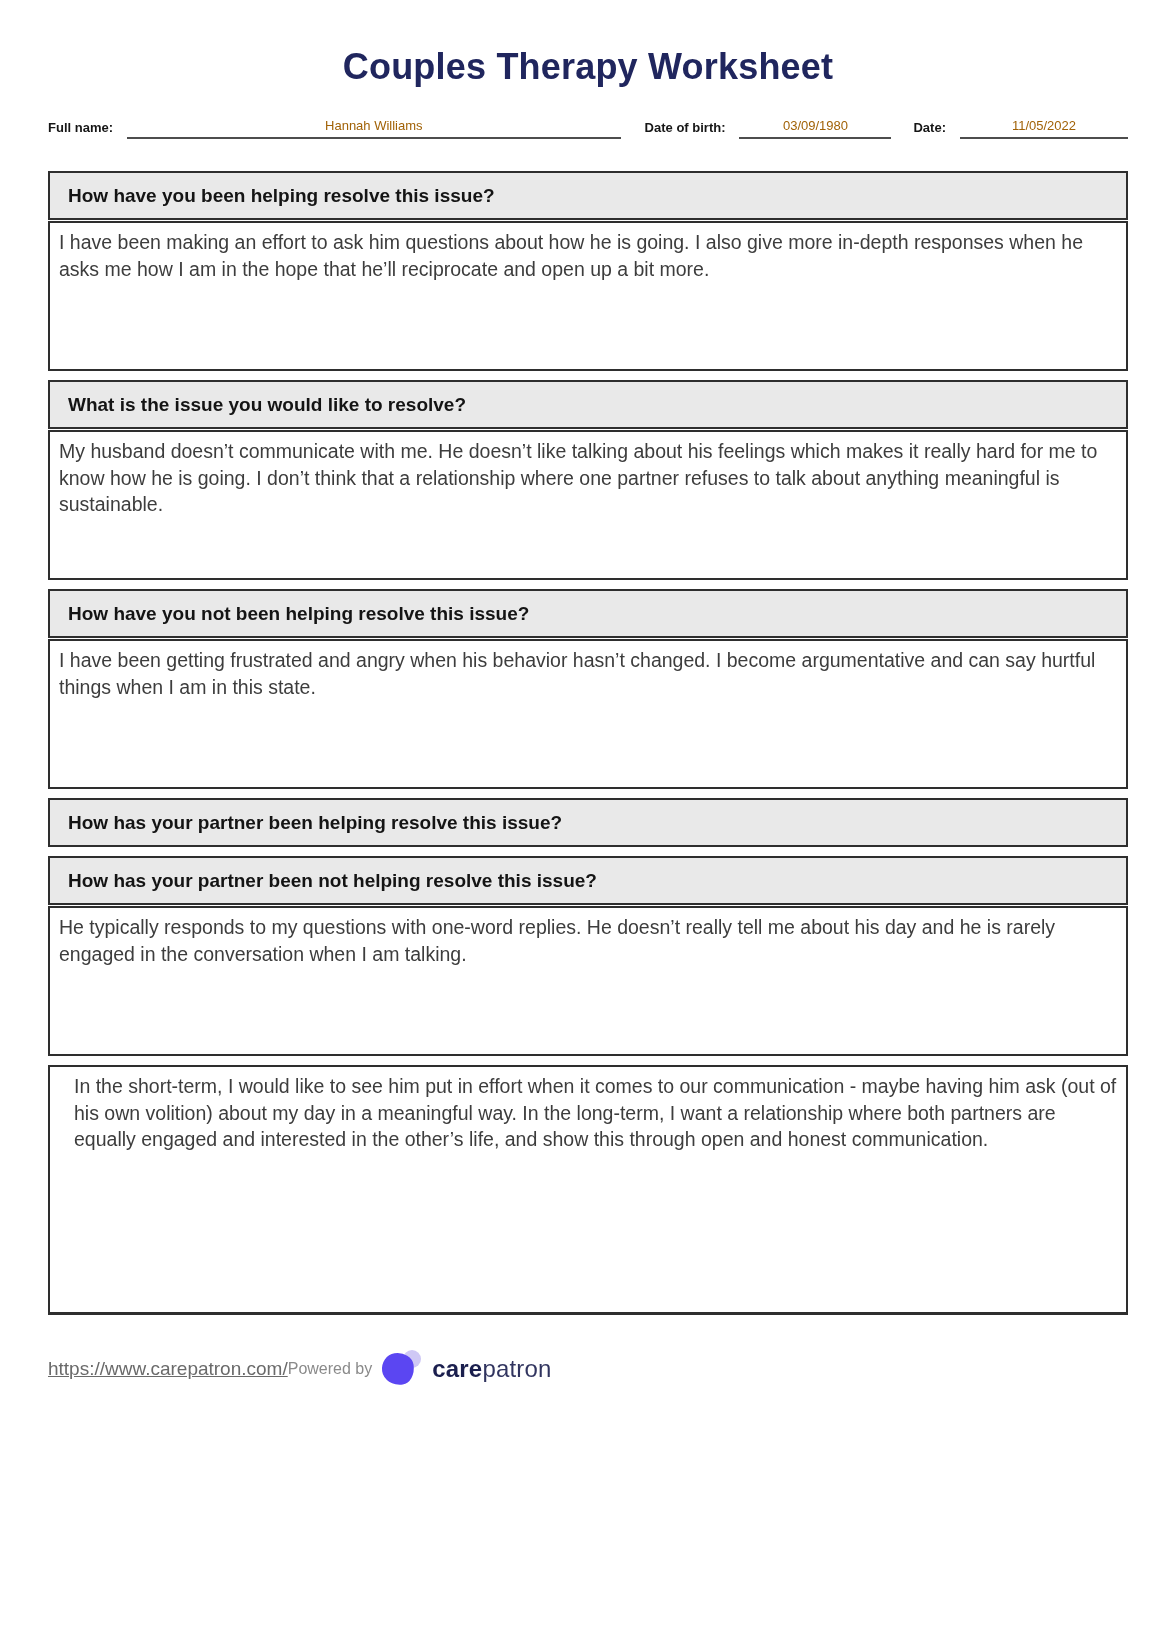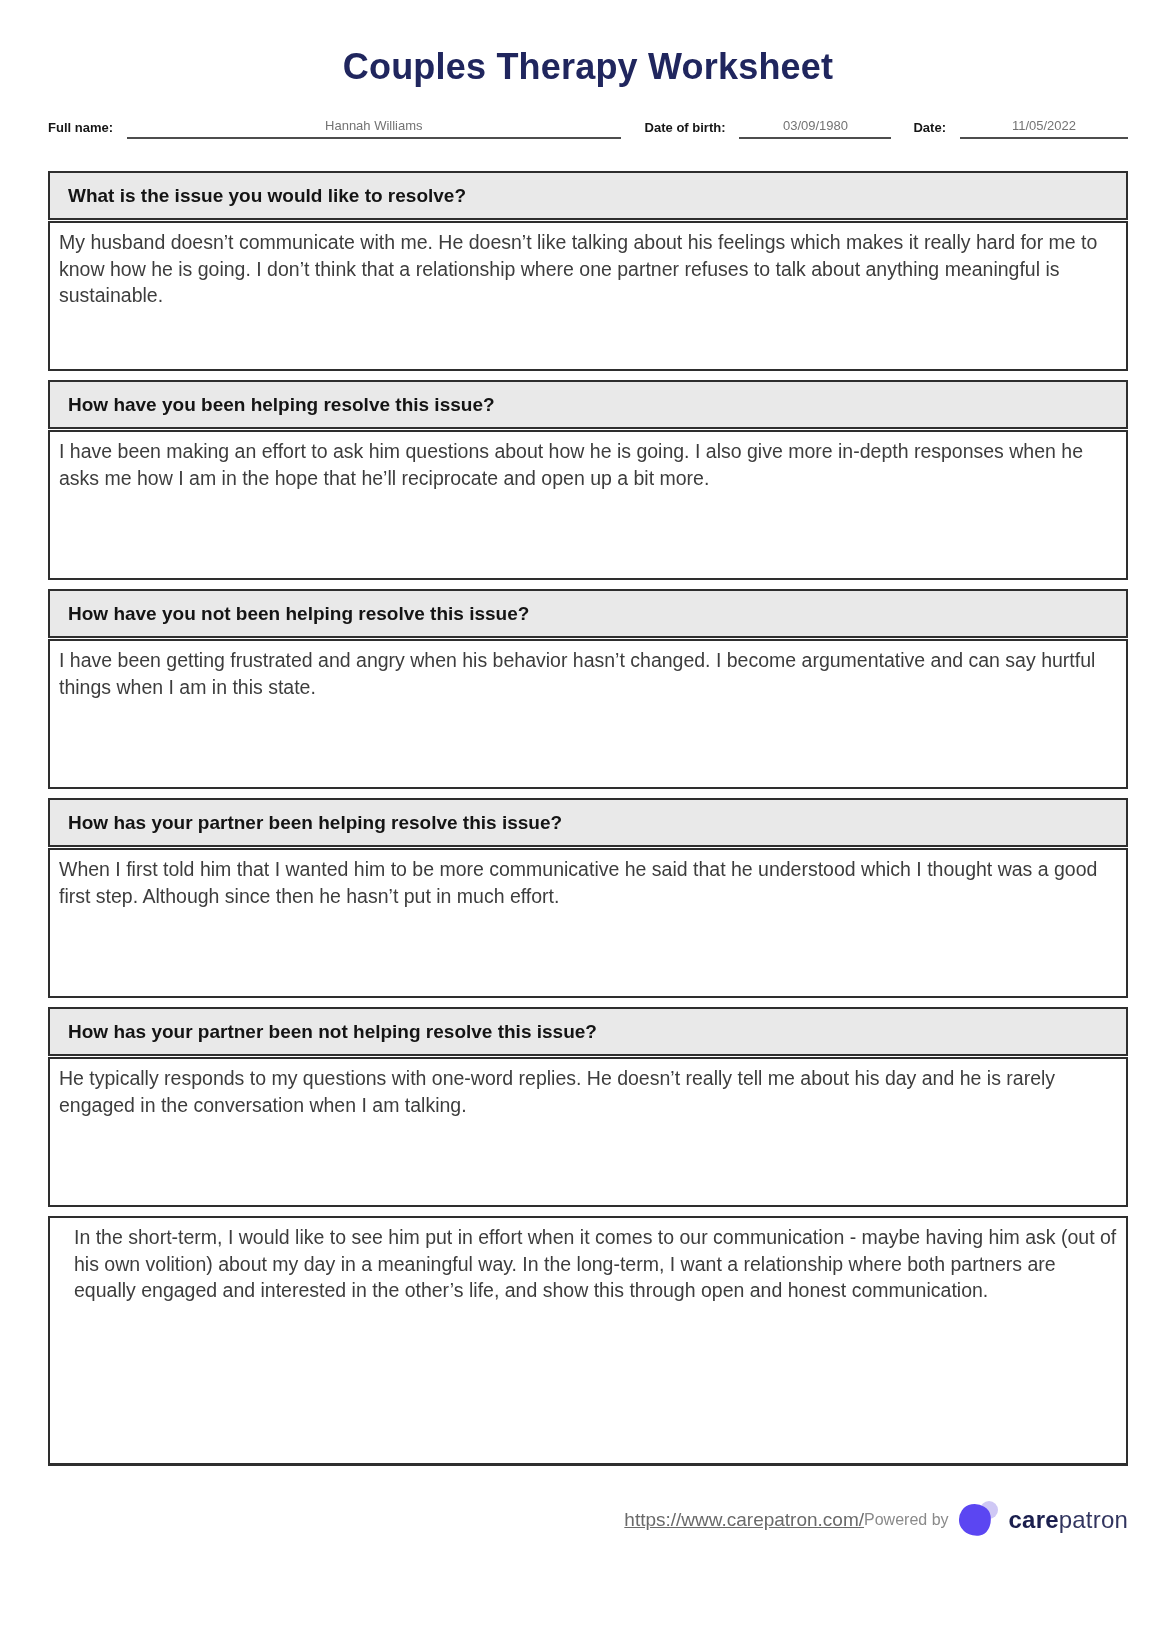--- a/index.html
+++ b/index.html
@@ -46,21 +46,21 @@
   }
   .info-label{
     font-weight:bold;
     white-space:nowrap;
     padding-bottom:4px;
   }
   .info-value{
     border-bottom:2px solid var(--underline-color);
     text-align:center;
     padding-bottom:4px;
-    color:#737373;
+    color:#a16207;
     white-space:nowrap;
   }
   .v-name{flex:1 1 auto;min-width:320px;margin-right:10px;}
   .v-dob{width:152px;margin-right:8px;}
   .v-date{width:168px;}
   
   .sections{margin-top:32px;}
   .section{margin-bottom:9px;}
   .sec-header{
     background:var(--header-bg);
@@ -85,21 +85,21 @@
   }
   .section:last-child .sec-body{
     height:250px;
     border-bottom-width:3px;
     padding-left:24px;
   }
   
   .footer{
     margin-top:34px;
     display:flex;
-    justify-content:flex-end;
+    justify-content:flex-start;
     align-items:center;
   }
   .footer-link{
     font-size:19px;
     color:var(--link-color);
     text-decoration:underline;
   }
   .powered{
     display:flex;
     align-items:center;
@@ -148,37 +148,36 @@
     <span class="info-value v-name">Hannah Williams</span>
     <span class="info-label">Date of birth:</span>
     <span class="info-value v-dob">03/09/1980</span>
     <span class="info-label">Date:</span>
     <span class="info-value v-date">11/05/2022</span>
   </div>
 
   <div class="sections">
 
     <div class="section">
+      <div class="sec-header">How have you been helping resolve this issue?</div>
+      <div class="sec-body">I have been making an effort to ask him questions about how he is going. I also give more in-depth responses when he asks me how I am in the hope that he’ll reciprocate and open up a bit more.</div>
+    </div>
+
+    <div class="section">
       <div class="sec-header">What is the issue you would like to resolve?</div>
       <div class="sec-body">My husband doesn’t communicate with me. He doesn’t like talking about his feelings which makes it really hard for me to know how he is going. I don’t think that a relationship where one partner refuses to talk about anything meaningful is sustainable.</div>
     </div>
 
     <div class="section">
-      <div class="sec-header">How have you been helping resolve this issue?</div>
-      <div class="sec-body">I have been making an effort to ask him questions about how he is going. I also give more in-depth responses when he asks me how I am in the hope that he’ll reciprocate and open up a bit more.</div>
-    </div>
-
-    <div class="section">
       <div class="sec-header">How have you not been helping resolve this issue?</div>
       <div class="sec-body">I have been getting frustrated and angry when his behavior hasn’t changed. I become argumentative and can say hurtful things when I am in this state.</div>
     </div>
 
     <div class="section">
       <div class="sec-header">How has your partner been helping resolve this issue?</div>
-      <div class="sec-body">When I first told him that I wanted him to be more communicative he said that he understood which I thought was a good first step. Although since then he hasn’t put in much effort.</div>
     </div>
 
     <div class="section">
       <div class="sec-header">How has your partner been not helping resolve this issue?</div>
       <div class="sec-body">He typically responds to my questions with one-word replies. He doesn’t really tell me about his day and he is rarely engaged in the conversation when I am talking.</div>
     </div>
 
     <div class="section">
       <div class="sec-body">In the short-term, I would like to see him put in effort when it comes to our communication - maybe having him ask (out of his own volition) about my day in a meaningful way. In the long-term, I want a relationship where both partners are equally engaged and interested in the other’s life, and show this through open and honest communication.</div>
     </div>

